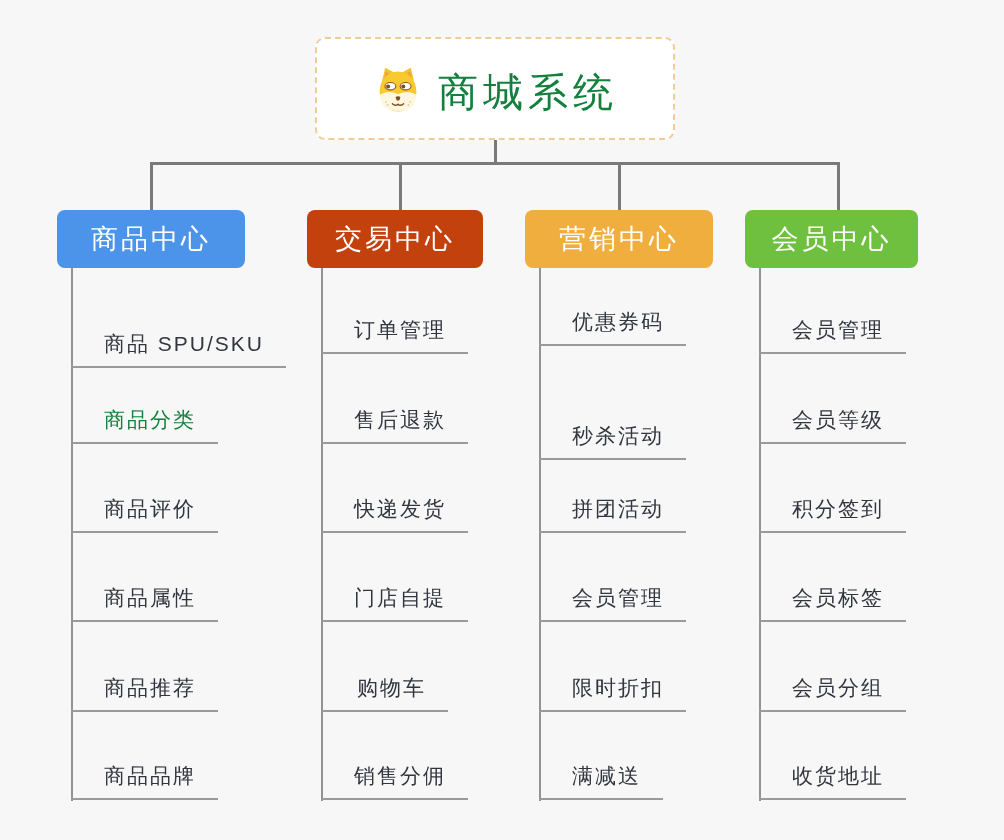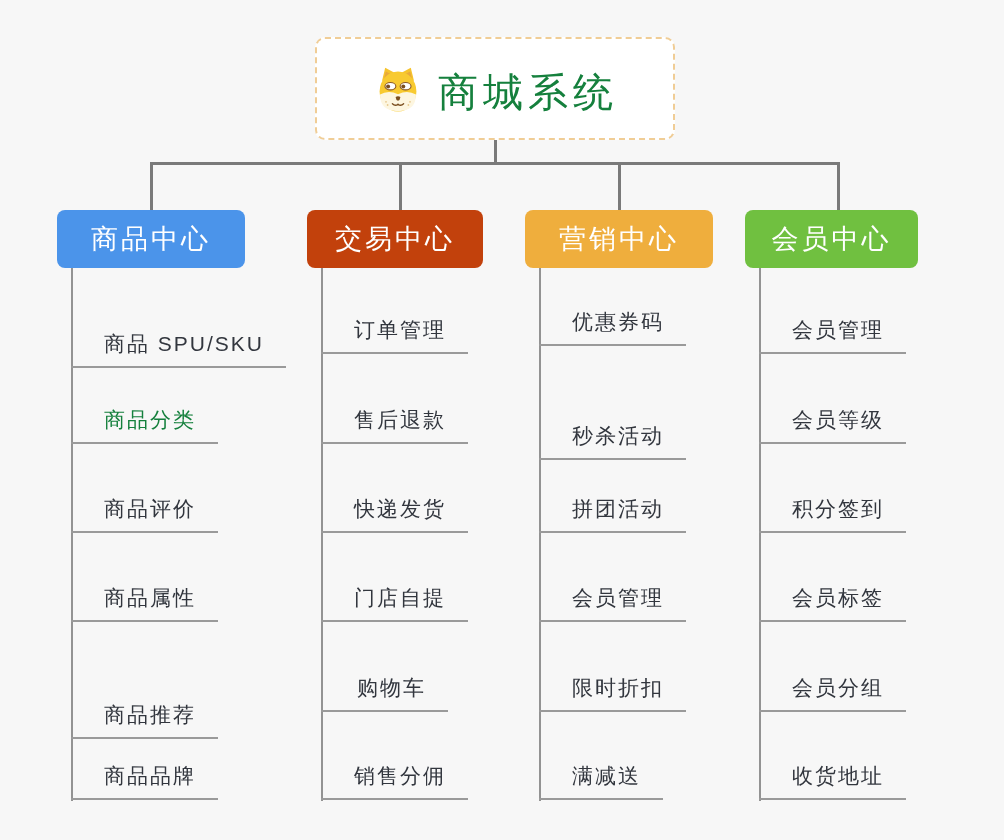--- a/index.html
+++ b/index.html
@@ -81,21 +81,21 @@
     <div class="line" style="left: 398.5px; top: 162px; width: 3px; height: 48px; background: rgb(122, 122, 122);"></div>
     <div class="line" style="left: 617.5px; top: 162px; width: 3px; height: 48px; background: rgb(122, 122, 122);"></div>
     <div class="line" style="left: 837px; top: 162px; width: 3px; height: 48px; background: rgb(122, 122, 122);"></div>
     <div class="branch" style="left: 57px;">
       <div class="branch-header" style="width: 188px; background: rgb(75, 148, 234);">商品中心</div>
       <div class="vline" style="background: rgb(147, 147, 147);"></div>
       <div class="item" style="top: 104px; color: rgb(50, 54, 62); border-bottom-color: rgb(154, 154, 154); margin-top: 16px;">商品 SPU/SKU</div>
       <div class="item" style="top: 196px; color: #15803d; border-bottom-color: rgb(154, 154, 154);">商品分类</div>
       <div class="item" style="top: 285px; color: rgb(50, 54, 62); border-bottom-color: rgb(154, 154, 154);">商品评价</div>
       <div class="item" style="top: 374px; color: rgb(50, 54, 62); border-bottom-color: rgb(154, 154, 154);">商品属性</div>
-      <div class="item" style="top: 491px; color: rgb(50, 54, 62); border-bottom-color: rgb(154, 154, 154);">商品推荐</div>
+      <div class="item" style="top: 464px; color: rgb(50, 54, 62); border-bottom-color: rgb(154, 154, 154);">商品推荐</div>
       <div class="item" style="top: 552px; color: rgb(50, 54, 62); border-bottom-color: rgb(154, 154, 154);">商品品牌</div>
     </div>
     <div class="branch" style="left: 307px;">
       <div class="branch-header" style="width: 176px; background: #c2410c;">交易中心</div>
       <div class="vline" style="background: rgb(147, 147, 147);"></div>
       <div class="item" style="top: 106px; color: rgb(50, 54, 62); border-bottom-color: rgb(154, 154, 154);">订单管理</div>
       <div class="item" style="top: 196px; color: rgb(50, 54, 62); border-bottom-color: rgb(154, 154, 154);">售后退款</div>
       <div class="item" style="top: 285px; color: rgb(50, 54, 62); border-bottom-color: rgb(154, 154, 154);">快递发货</div>
       <div class="item" style="top: 374px; color: rgb(50, 54, 62); border-bottom-color: rgb(154, 154, 154);">门店自提</div>
       <div class="item" style="top: 464px; color: rgb(50, 54, 62); border-bottom-color: rgb(154, 154, 154); padding-left: 36px;">购物车</div>

